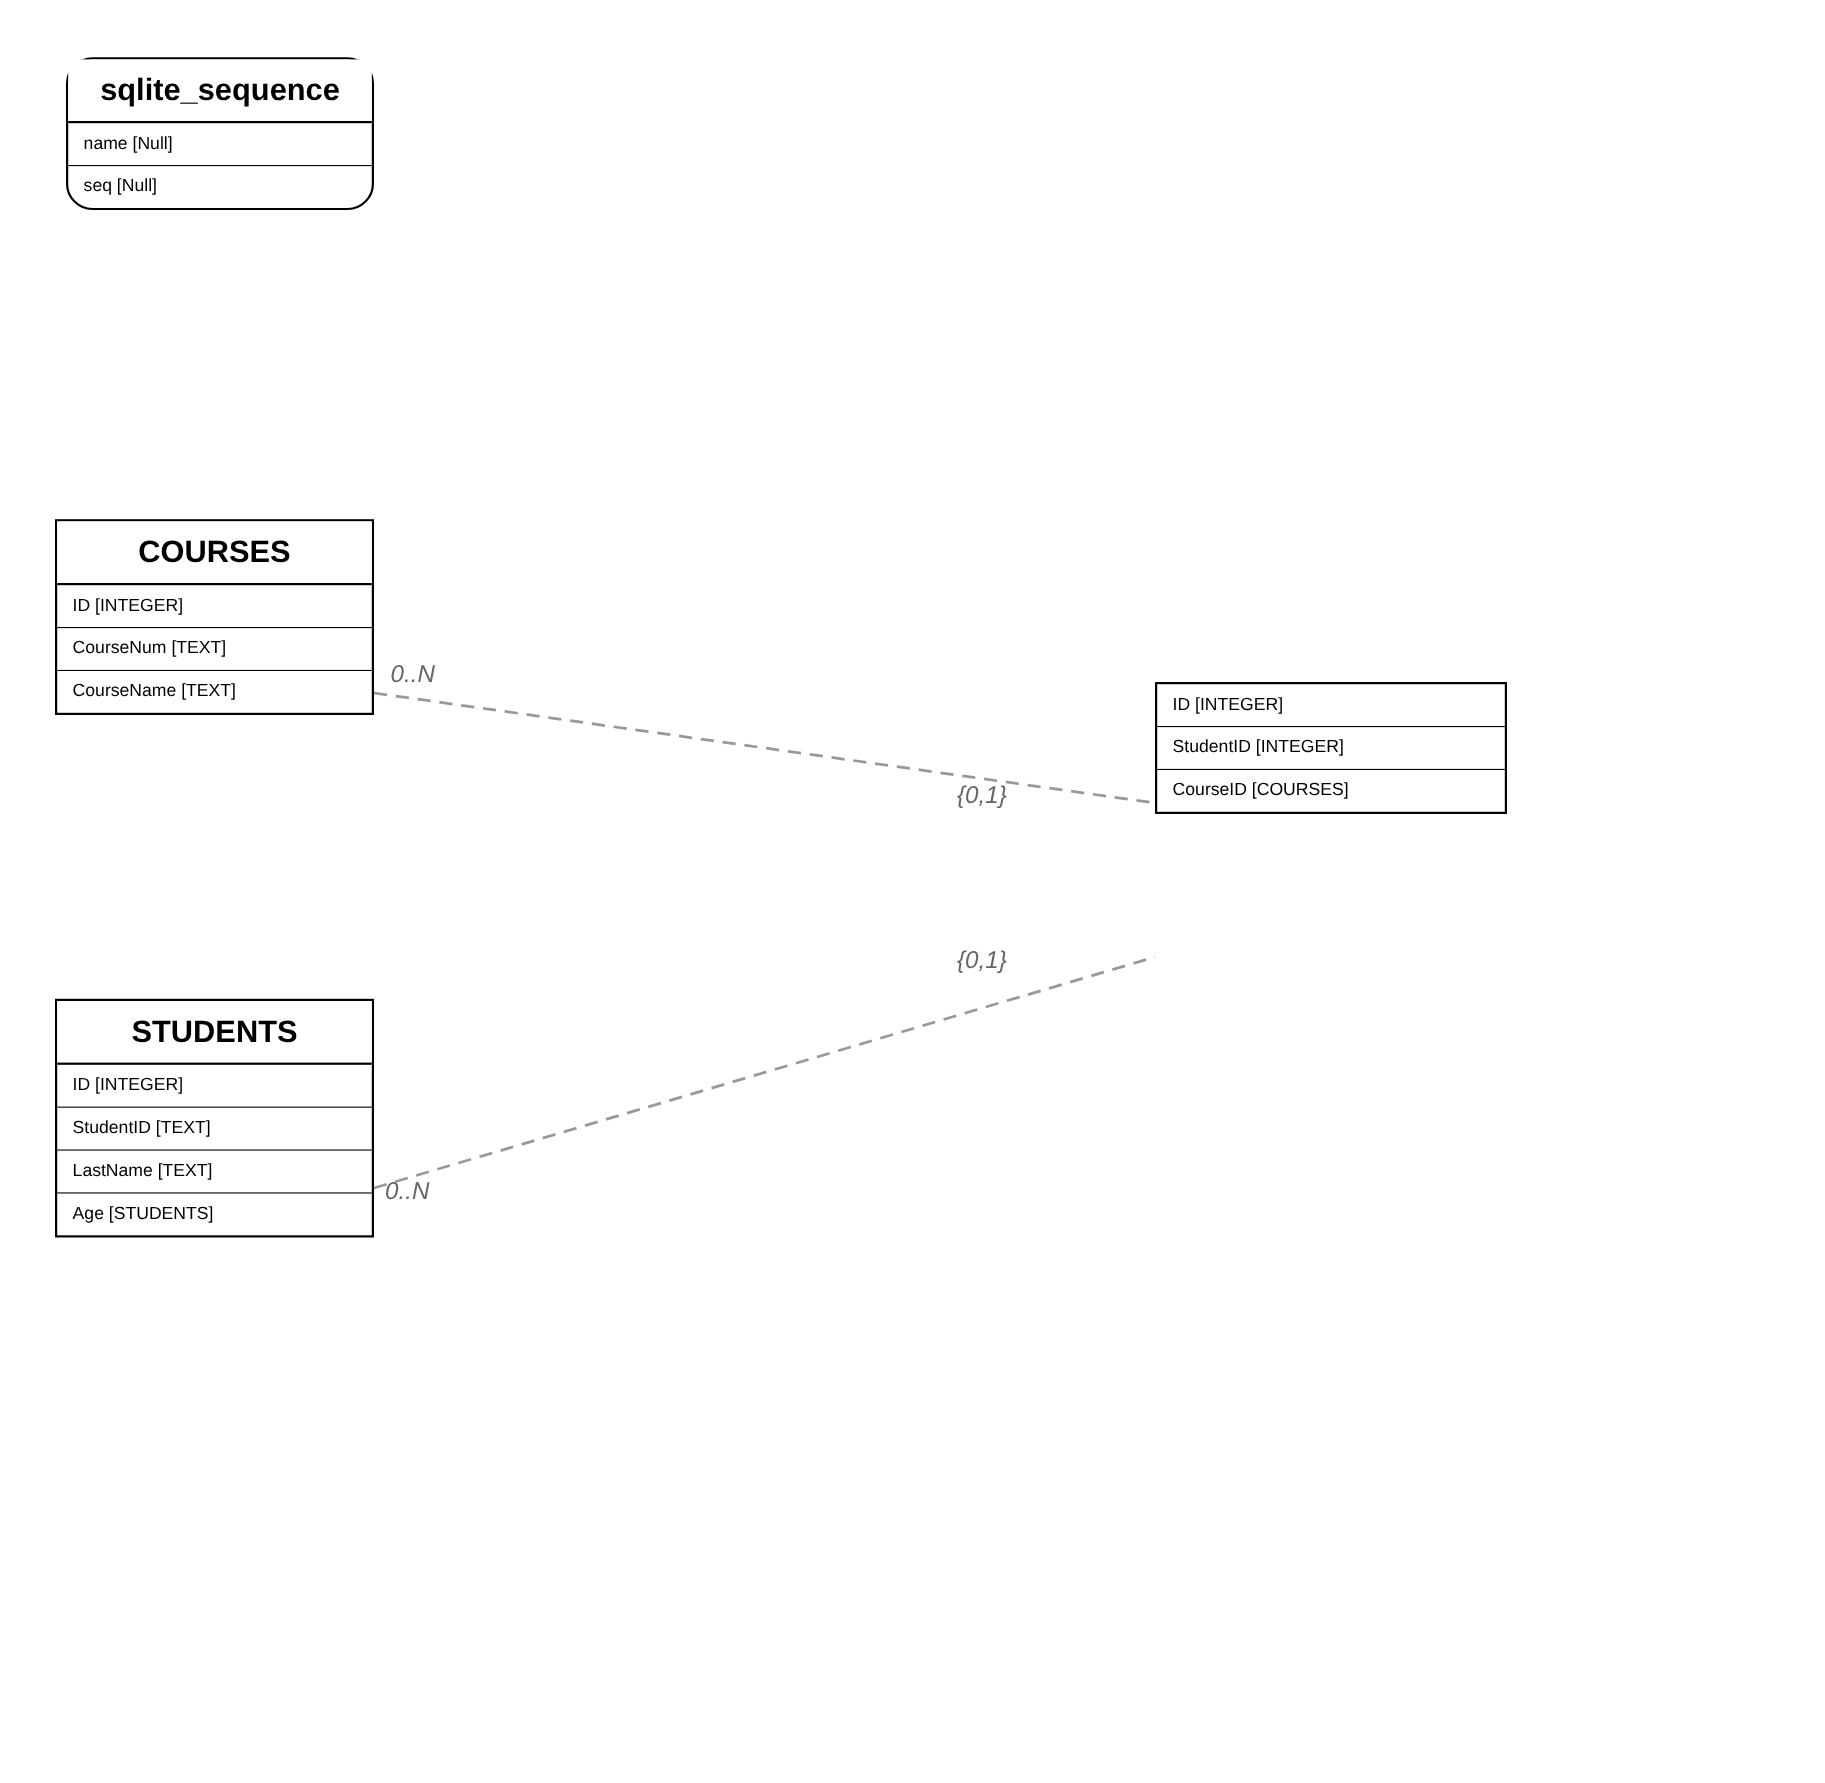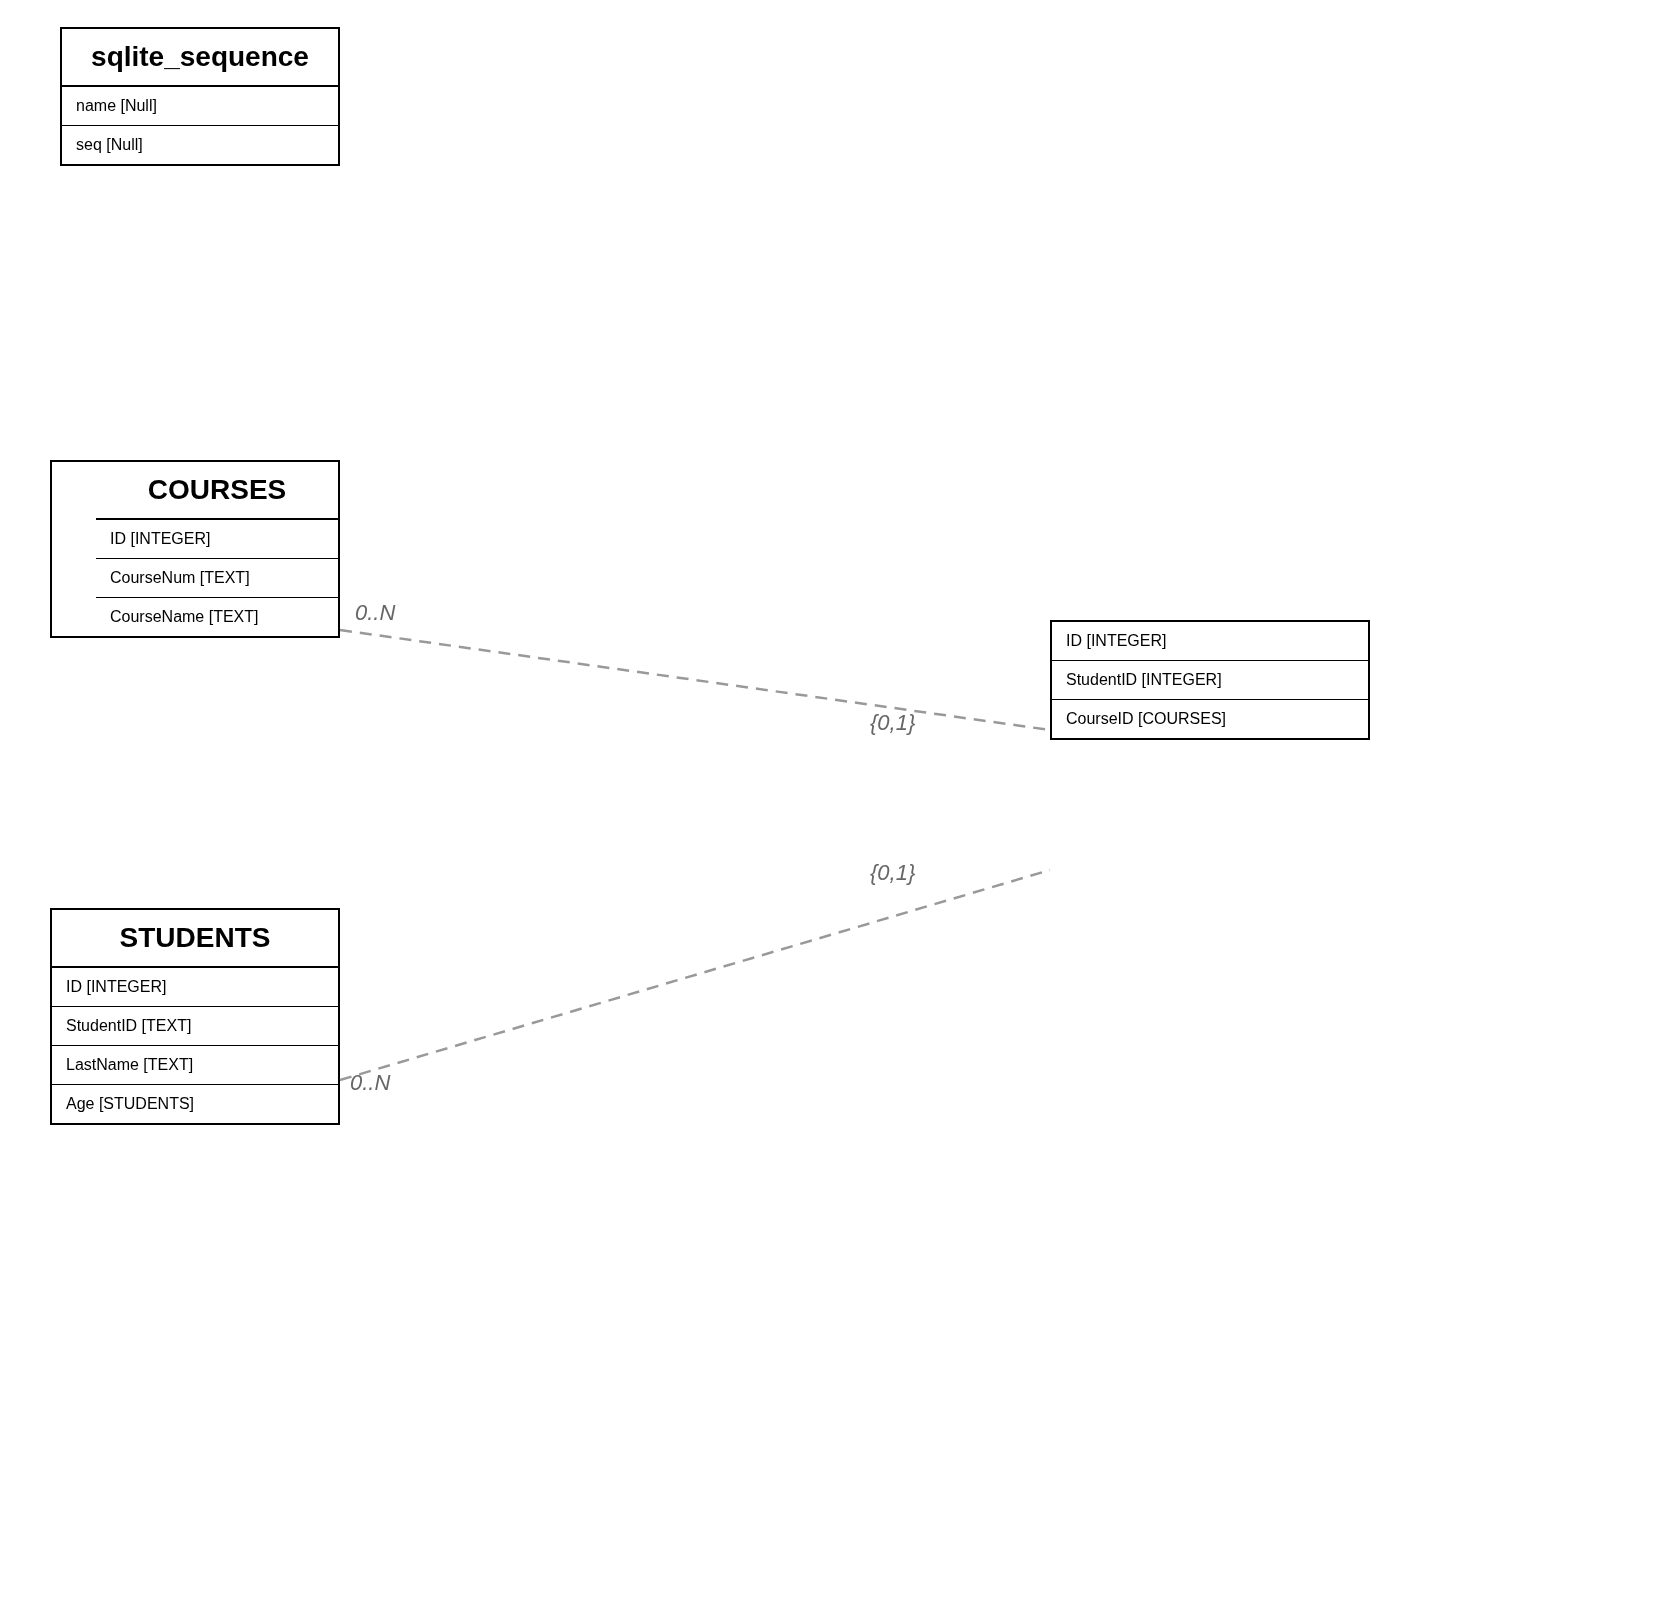--- a/index.html
+++ b/index.html
@@ -50,27 +50,27 @@
 
     .relation-label {
       font-size: 22px;
       fill: #666;
       font-style: italic;
     }
   </style>
 </head>
 <body>
 
-<div class="db-table" style="left: 60px; top: 27px; min-width: 280px;">
+<div class="db-table" style="left: 60px; top: 52px; min-width: 280px; border-radius: 24px;">
   <div class="table-header">sqlite_sequence</div>
   <div class="table-field">name [Null]</div>
   <div class="table-field">seq [Null]</div>
 </div>
 
-<div class="db-table" style="left: 50px; top: 460px; min-width: 290px; padding-left: 44px;">
+<div class="db-table" style="left: 50px; top: 472px; min-width: 290px;">
   <div class="table-header">COURSES</div>
   <div class="table-field">ID [INTEGER]</div>
   <div class="table-field">CourseNum [TEXT]</div>
   <div class="table-field">CourseName [TEXT]</div>
 </div>
 
 <div class="db-table" style="left: 1050px; top: 620px; min-width: 320px;">
   <div class="table-field">ID [INTEGER]</div>
   <div class="table-field">StudentID [INTEGER]</div>
   <div class="table-field">CourseID [COURSES]</div>

